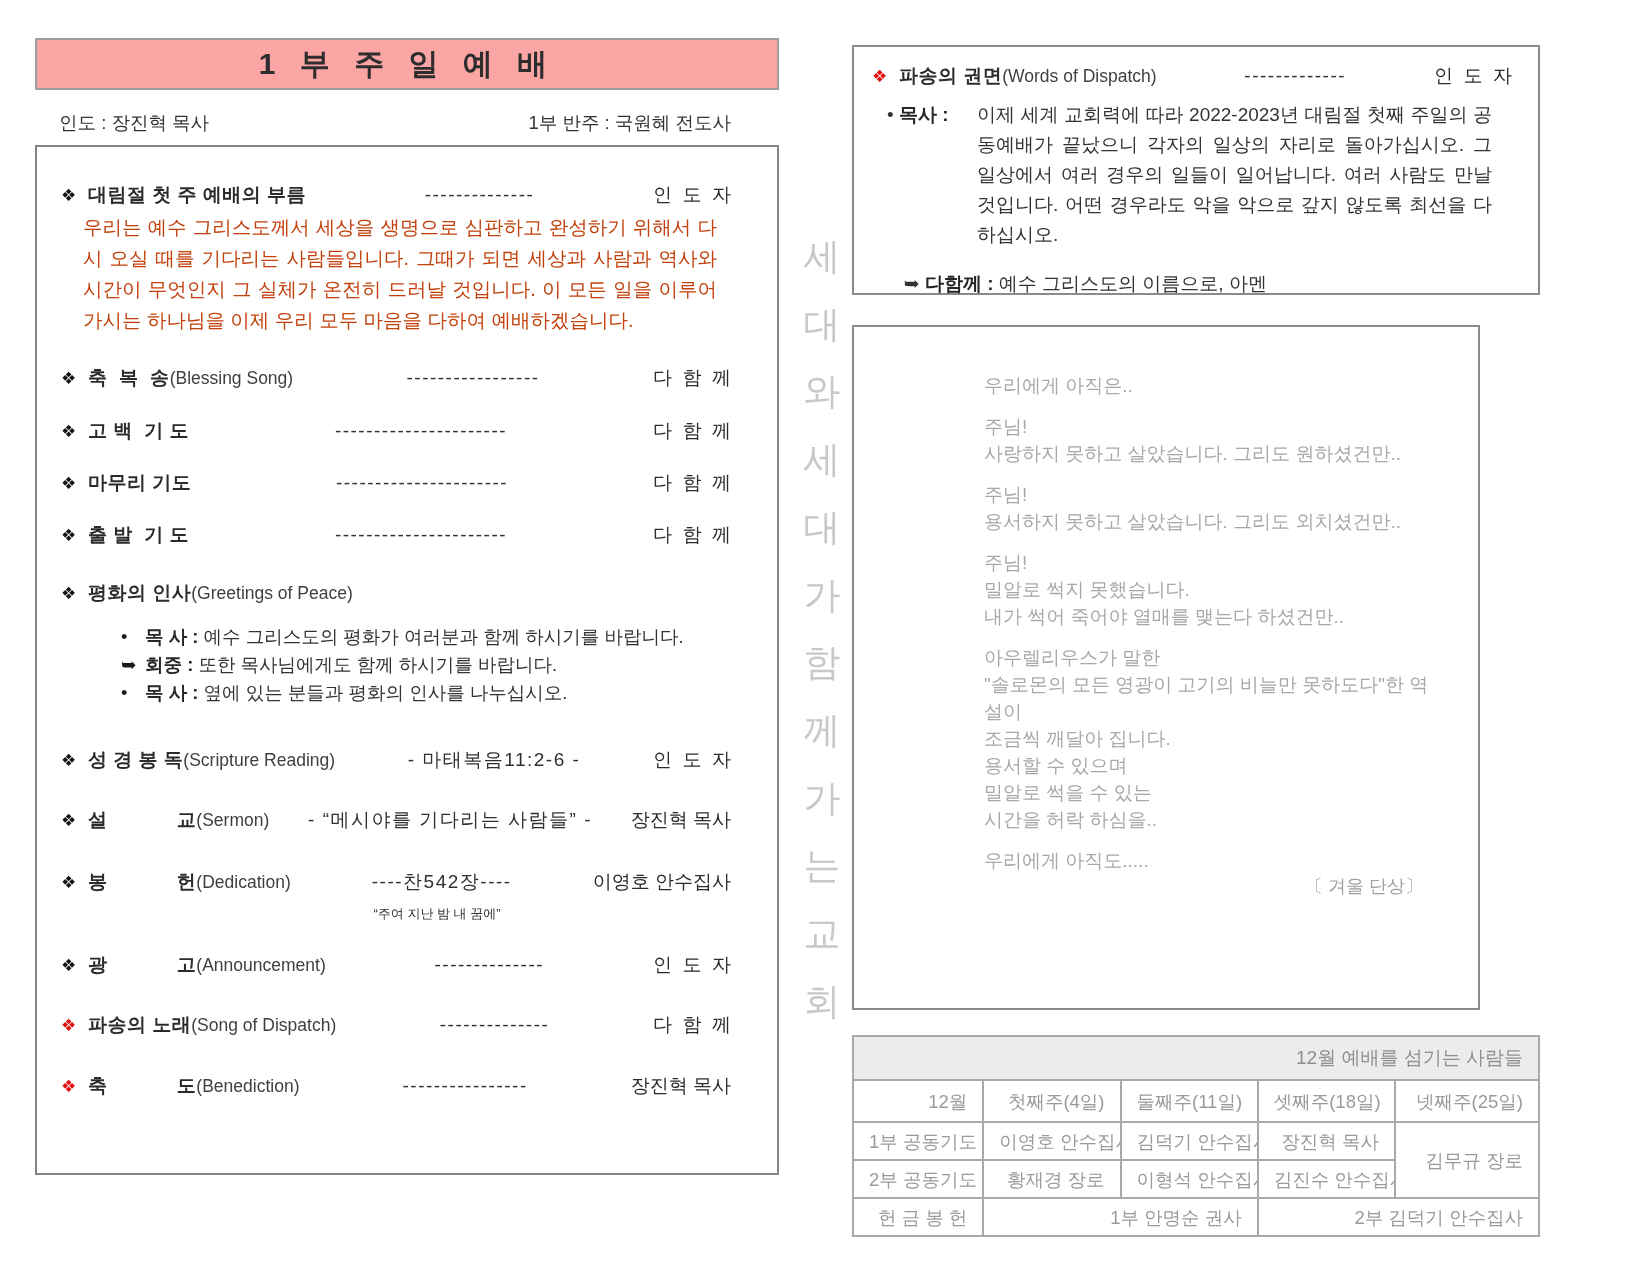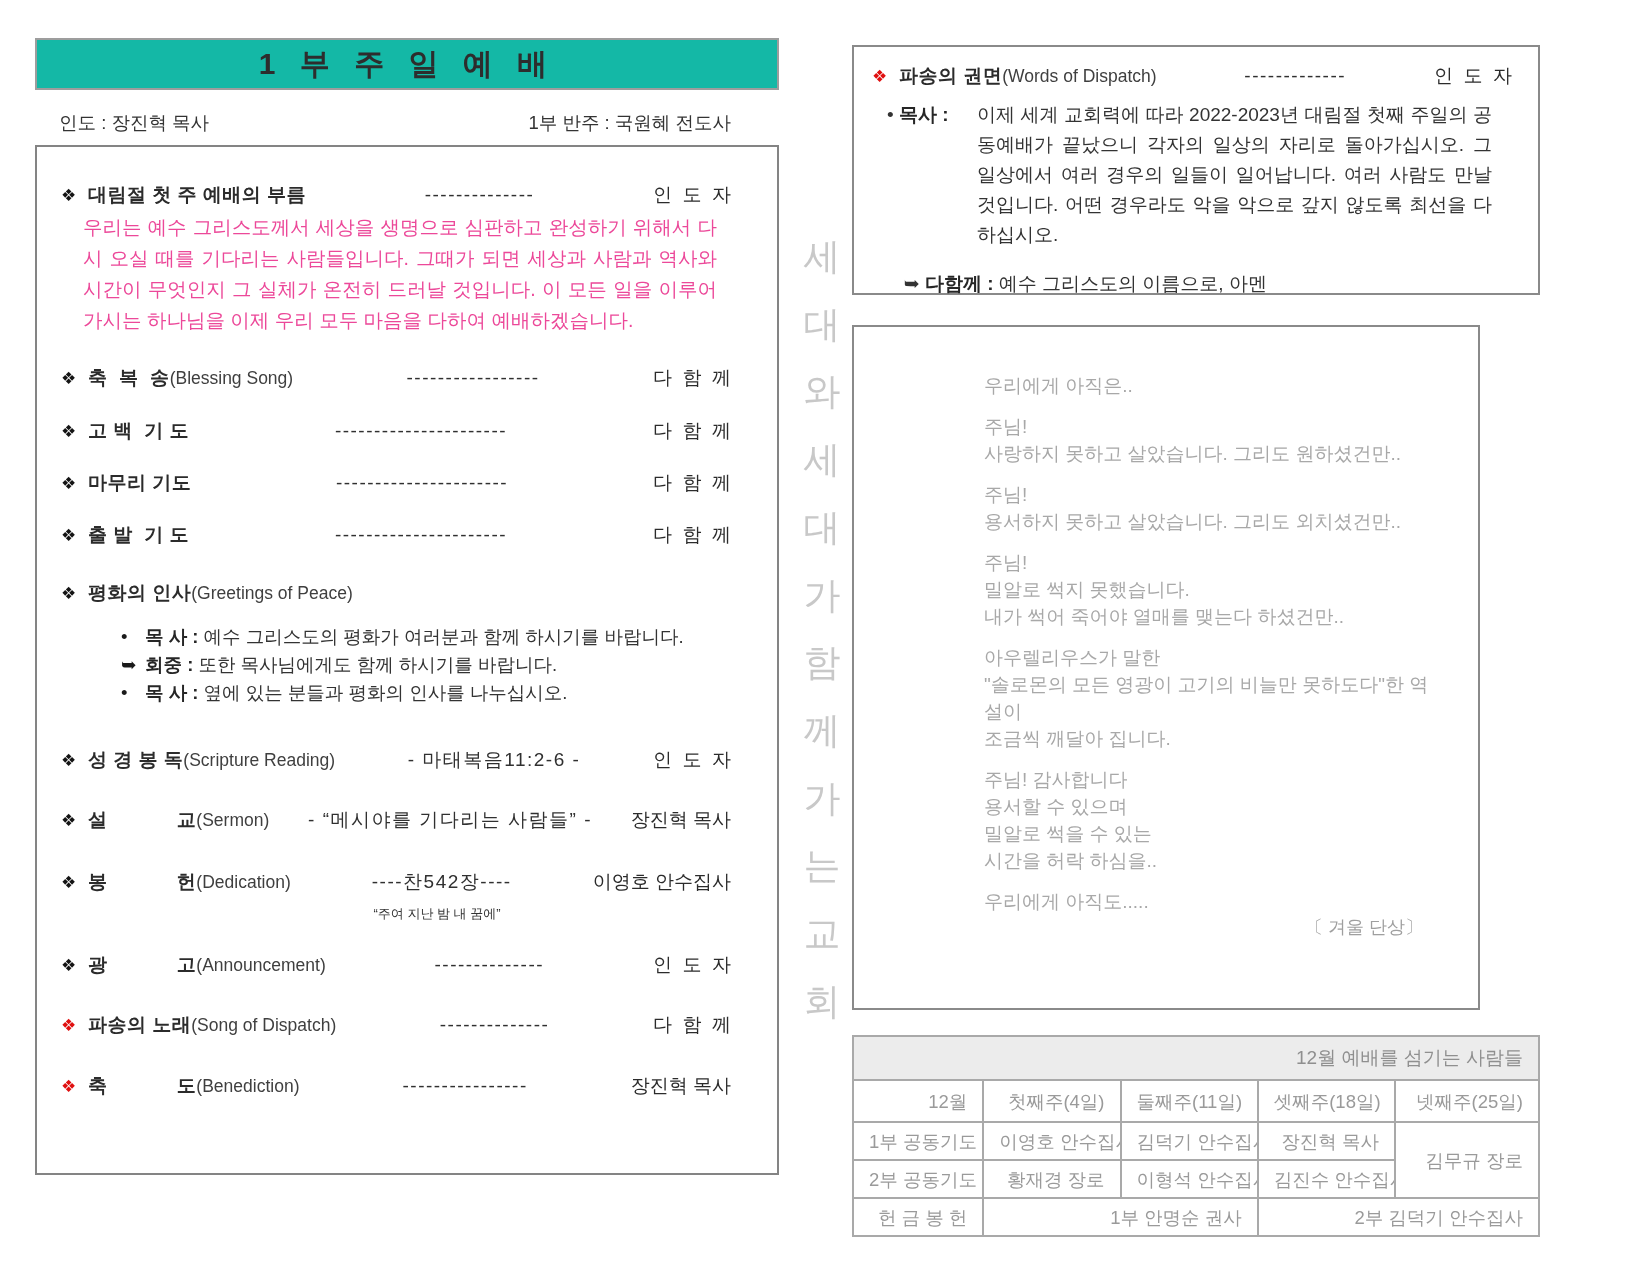--- a/index.html
+++ b/index.html
@@ -4,21 +4,21 @@
 <style>
   html,body { margin:0; padding:0; background:#ffffff; }
   .page {
     position:relative; width:1650px; height:1275px; background:#ffffff;
     font-family:"Liberation Sans","DejaVu Sans",sans-serif; color:#3a3a3a; overflow:hidden;
   }
 
   
   .title-box {
     position:absolute; left:35px; top:38px; width:744px; height:52px;
-    background:#14b8a6; border:2px solid #9d9d9d; box-sizing:border-box;
+    background:#fca5a5; border:2px solid #9d9d9d; box-sizing:border-box;
     display:flex; align-items:center; justify-content:center;
   }
   .title-box .t { font-size:30px; font-weight:bold; letter-spacing:8px; color:#2d2d2d; white-space:pre; }
 
   .byline {
     position:absolute; left:35px; top:110px; width:744px; box-sizing:border-box;
     display:flex; justify-content:space-between; padding:0 48px 0 24px; font-size:18.5px; color:#333;align-items:center;
   }
 
   .main-box {
@@ -32,21 +32,21 @@
   }
   .wrow .mark { width:27px; font-size:17px; color:#141414; flex:none; }
   .wrow .mark.red { color:#e01010; }
   .wrow .ko { font-weight:bold; white-space:pre; color:#2b2b2b; letter-spacing:0.5px; flex:none; }
   .wrow .en { white-space:pre; color:#3f3f3f; font-size:17.5px; flex:none;text-align:right; }
   .wrow .mid { flex:1; text-align:center; white-space:pre; letter-spacing:1.5px; color:#303030; }
   .wrow .who { white-space:pre; color:#2b2b2b; flex:none; }
 
   .call-para {
     position:absolute; left:46px; top:65px; width:634px;
-    font-size:19.5px; line-height:31px; text-align:justify; color:#ec4899;
+    font-size:19.5px; line-height:31px; text-align:justify; color:#c2410c;
   }
 
   .dlg { position:absolute; left:44px; right:46px; font-size:18.5px; line-height:28px; color:#333; }
   .dlg .line { white-space:pre;margin-left:40px; }
   .dlg .b { display:inline-block; width:24px; color:#1a1a1a; }
   .dlg .spk { font-weight:bold; color:#262626; }
 
   .hymn-line { position:absolute; left:100px; width:600px; top:758px; text-align:center; font-size:13px; color:#333; }
 
   
@@ -242,21 +242,20 @@
     <div class="poem-line gap">주님!</div>
     <div class="poem-line">사랑하지 못하고 살았습니다. 그리도 원하셨건만..</div>
     <div class="poem-line gap">주님!</div>
     <div class="poem-line">용서하지 못하고 살았습니다. 그리도 외치셨건만..</div>
     <div class="poem-line gap">주님!</div>
     <div class="poem-line">밀알로 썩지 못했습니다.</div>
     <div class="poem-line">내가 썩어 죽어야 열매를 맺는다 하셨건만..</div>
     <div class="poem-line gap">아우렐리우스가 말한</div>
     <div class="poem-line">"솔로몬의 모든 영광이 고기의 비늘만 못하도다"한 역설이</div>
     <div class="poem-line">조금씩 깨달아 집니다.</div>
-    <div class="poem-line gap">주님! 감사합니다</div>
     <div class="poem-line">용서할 수 있으며</div>
     <div class="poem-line">밀알로 썩을 수 있는</div>
     <div class="poem-line">시간을 허락 하심을..</div>
     <div class="poem-line gap">우리에게 아직도.....</div>
     <div class="poem-att">〔 겨울 단상〕</div>
   </div>
 
   <div class="box-table">
     <table class="serve">
       <colgroup>

